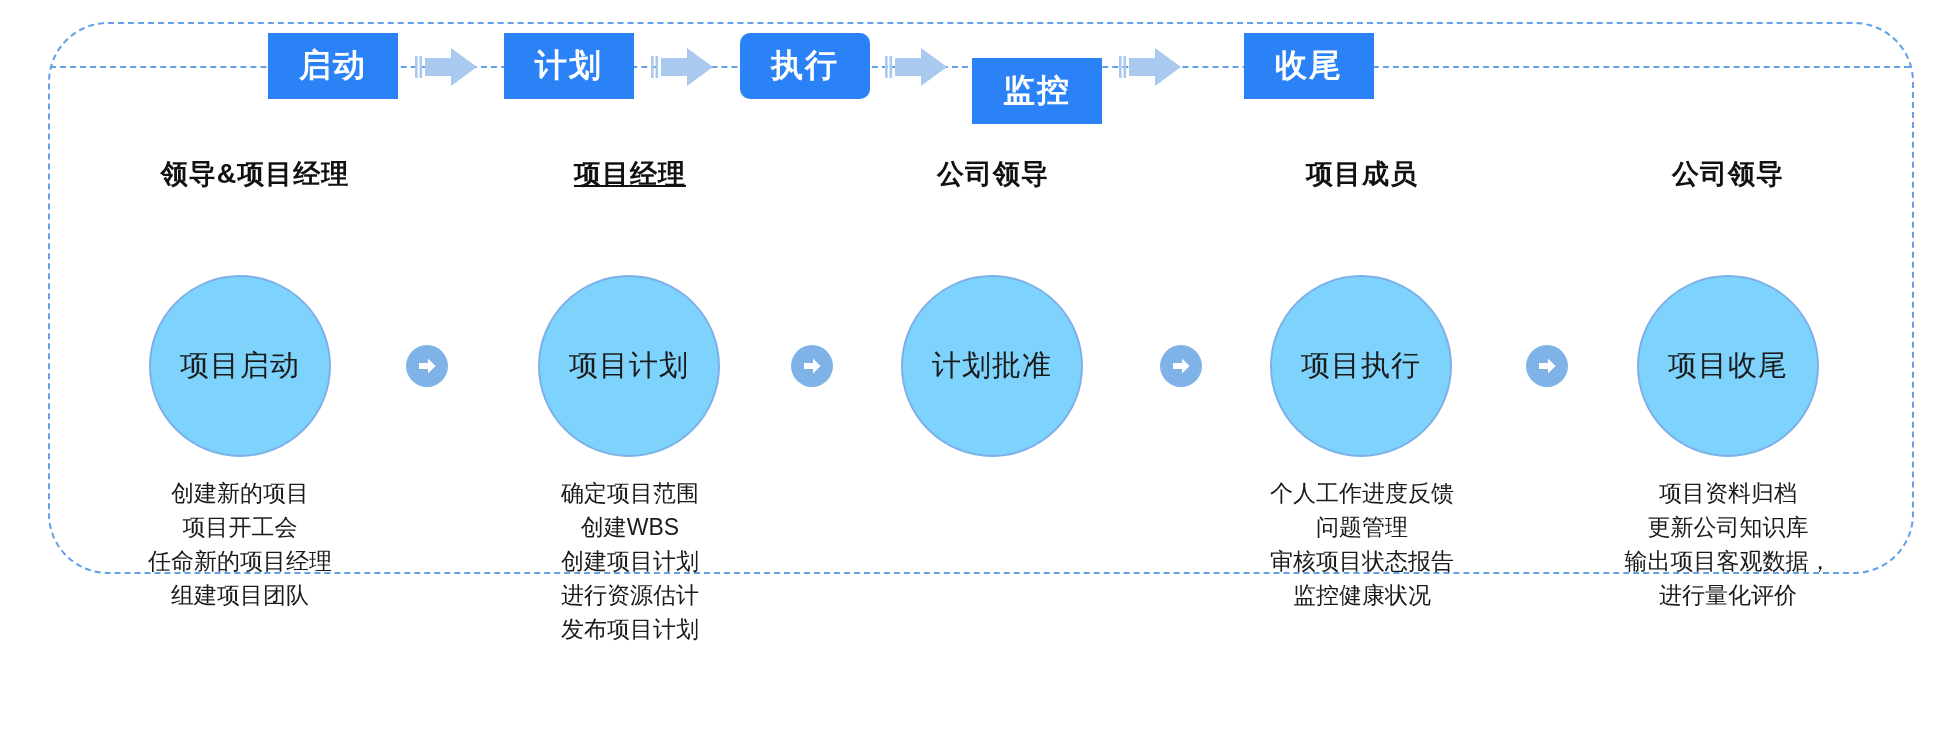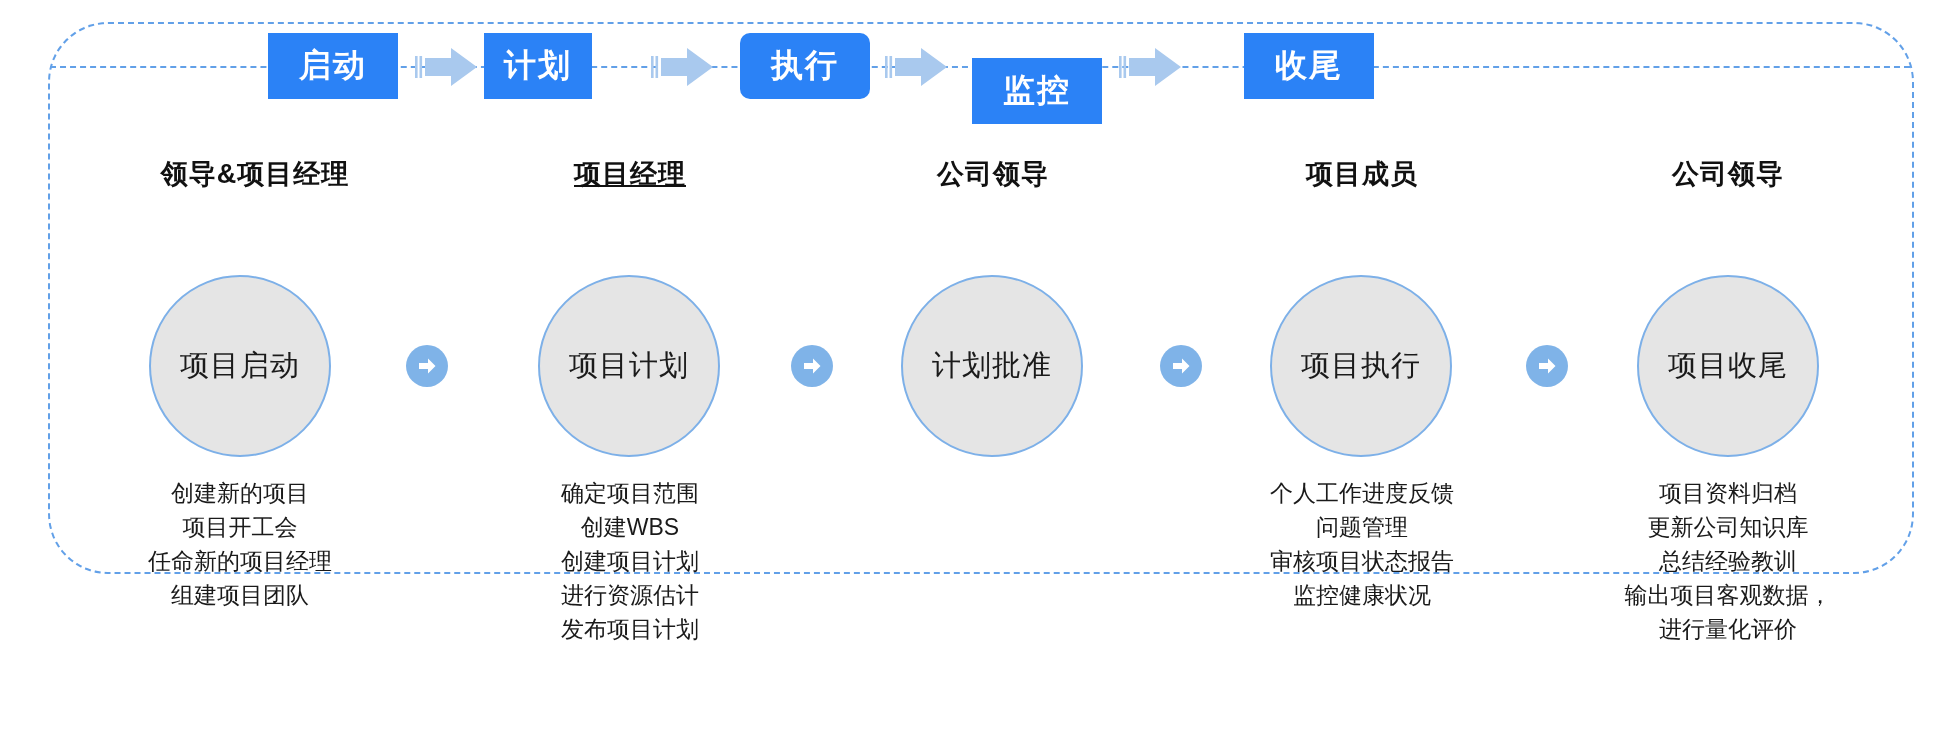--- a/index.html
+++ b/index.html
@@ -67,21 +67,21 @@
   .circle{
     position:absolute;
     width:182px;height:182px;
     border:2.5px solid #7DB0E8;
     border-radius:50%;
     box-sizing:border-box;
     display:flex;align-items:center;justify-content:center;
     font-size:29px;
     color:#1a1a1a;
     letter-spacing:1px;
-    background:#e5e5e5;
+    background:#7dd3fc;
   }
 
   
   .mini-arrow{
     position:absolute;
     width:42px;height:42px;
     border-radius:50%;
     background:#7FB3E8;
     display:flex;align-items:center;justify-content:center;
   }
@@ -101,21 +101,21 @@
 <body>
 
 <div id="stage">
 
   <div class="dashed-frame"></div>
   <div class="header-line"></div>
 
   <div class="phase-box" style="left:268px;width:130px;">
     <span>启动</span>
   </div>
-  <div class="phase-box" style="left:484px;width:108px;text-align:right;">
+  <div class="phase-box" style="left:504px;width:130px;text-align:right;">
     <span>计划</span>
   </div>
   <div class="phase-box" style="left:740px;width:130px;border-radius:10px;">
     <span>执行</span>
   </div>
   <div class="phase-box" style="left:972px;width:130px;margin-top:25px;">
     <span>监控</span>
   </div>
   <div class="phase-box" style="left:1208px;width:130px;margin-left:36px;">
     <span>收尾</span>
@@ -219,18 +219,17 @@
   <div class="task-list" style="left:868px;top:476px;width:250px;"></div>
   <div class="task-list" style="left:1237px;top:476px;width:250px;">
       <div>个人工作进度反馈</div>
       <div>问题管理</div>
       <div>审核项目状态报告</div>
       <div>监控健康状况</div>
     </div>
   <div class="task-list" style="left:1603px;top:476px;width:250px;">
       <div>项目资料归档</div>
       <div>更新公司知识库</div>
-      <div>总结经验教训</div>
       <div>输出项目客观数据，</div>
       <div>进行量化评价</div>
     </div>
 
 </div>
 
 </body></html>

